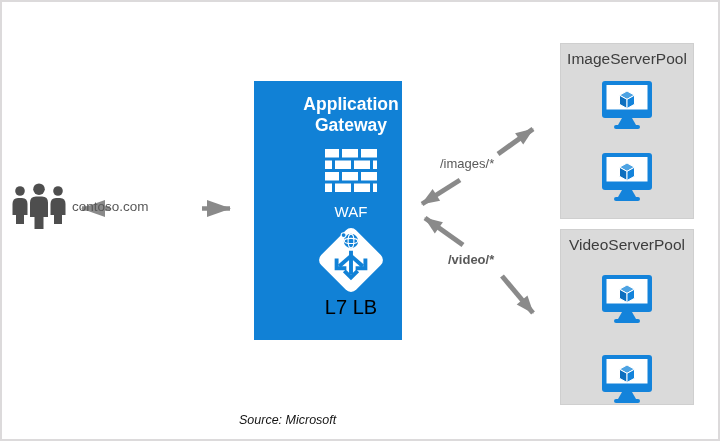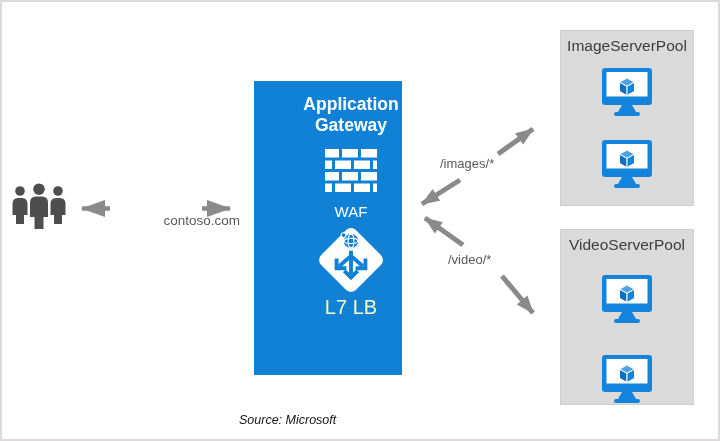--- a/index.html
+++ b/index.html
@@ -25,50 +25,50 @@
   
   .users{position:absolute;left:6px;top:179px;width:62px;height:56px;}
   .dark-fill{fill:var(--people_gray);}
   
   .connectors{position:absolute;left:0;top:0;width:720px;height:441px;pointer-events:none;}
   .gray-line{stroke:var(--arrow_gray);stroke-width:5;}
   .gray-line-thin{stroke:var(--arrow_gray);stroke-width:4.5;}
   .gray-fill{fill:var(--arrow_gray);}
   
   .domain-label{
-    position:absolute;left:70px;top:211px;width:168px;text-align:right;
+    position:absolute;left:70px;top:197px;width:168px;text-align:left;
     font-size:13.5px;color:var(--label_gray);
   }
   .route-label{position:absolute;font-size:13px;color:var(--label_gray);}
   .route-label.images{left:438px;top:154px;}
-  .route-label.video{left:446px;top:250px;}
+  .route-label.video{left:446px;top:250px;font-weight:bold;}
   
   .gateway{
-    position:absolute;left:252px;top:79px;width:148px;height:294px;
+    position:absolute;left:252px;top:79px;width:148px;height:259px;
     background:var(--azure_blue);display:flex;flex-direction:column;align-items:center;padding-left:46px;
   }
   .gateway-title{
     margin-top:13px;width:126px;text-align:center;color:#fff;
     font-size:17.5px;font-weight:600;line-height:1.18;
   }
   .brick-icon{width:52px;height:47px;margin-top:14px;}
   .white-fill{fill:#fff;}
   .waf-label{margin-top:7px;color:#ffffff;font-size:15px;}
   .lb-icon{width:72px;height:72px;margin-top:4px;}
   .blue-fill{fill:var(--azure_blue);}
   .blue-stroke{stroke:var(--azure_blue);fill:none;}
   .white-stroke{stroke:#fff;fill:none;}
-  .lb-label{margin-top:0px;color:#fef9c3;font-size:20px;}
+  .lb-label{margin-top:0px;color:#000000;font-size:20px;}
   
   .pool{
     position:absolute;left:558px;width:134px;height:176px;
     background:var(--pool_bg);border:1px solid var(--pool_border);
     display:flex;flex-direction:column;align-items:center;
   }
-  .pool.image-pool{top:28px;}
+  .pool.image-pool{top:41px;}
   .pool.video-pool{top:227px;justify-content:space-between;}
   .pool-title{margin-top:6px;font-size:15.5px;color:var(--pool_title_gray);}
   .vm-icon{width:54px;height:50px;}
   .vm-icon.first{margin-top:12px;}
   .vm-icon.second{margin-top:22px;}
   .vm-blue{fill:var(--icon_blue);}
   .cube-top{fill:var(--cube_light);stroke:#fff;stroke-width:1;}
   .cube-left{fill:var(--cube_dark);stroke:#fff;stroke-width:1;}
   .cube-right{fill:var(--icon_blue);stroke:#fff;stroke-width:1;}
   

